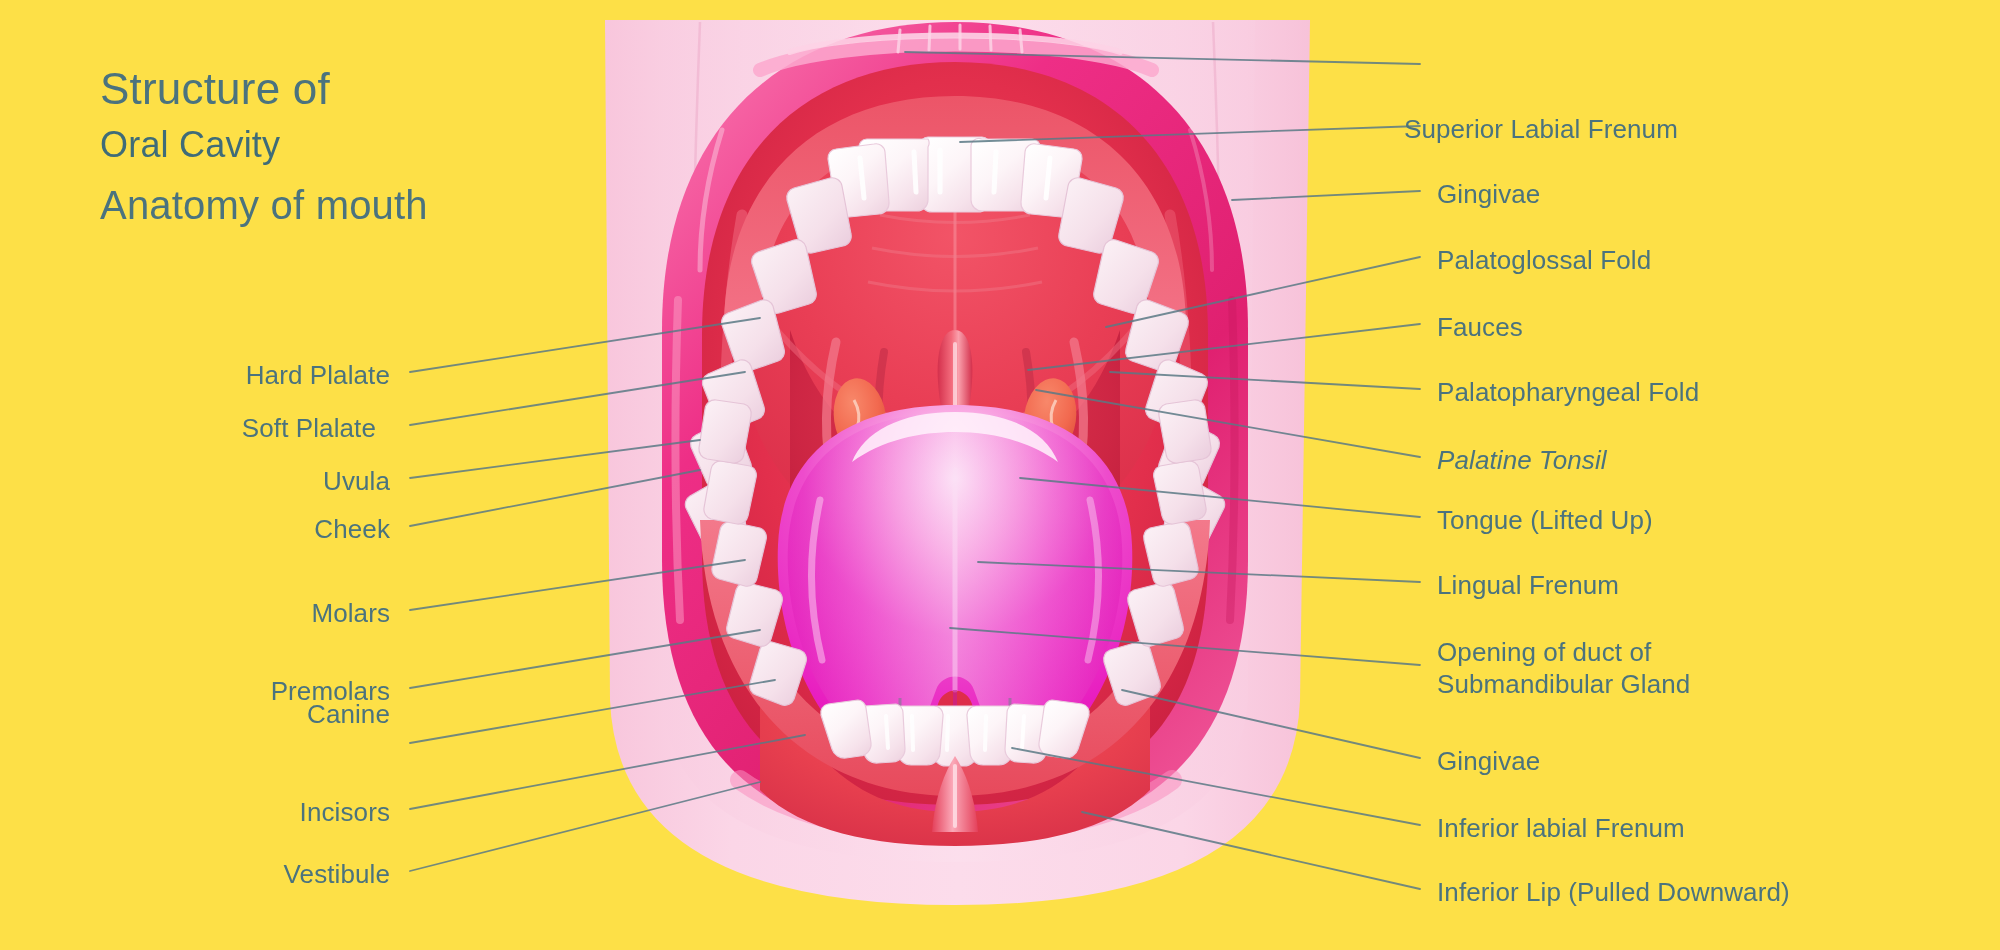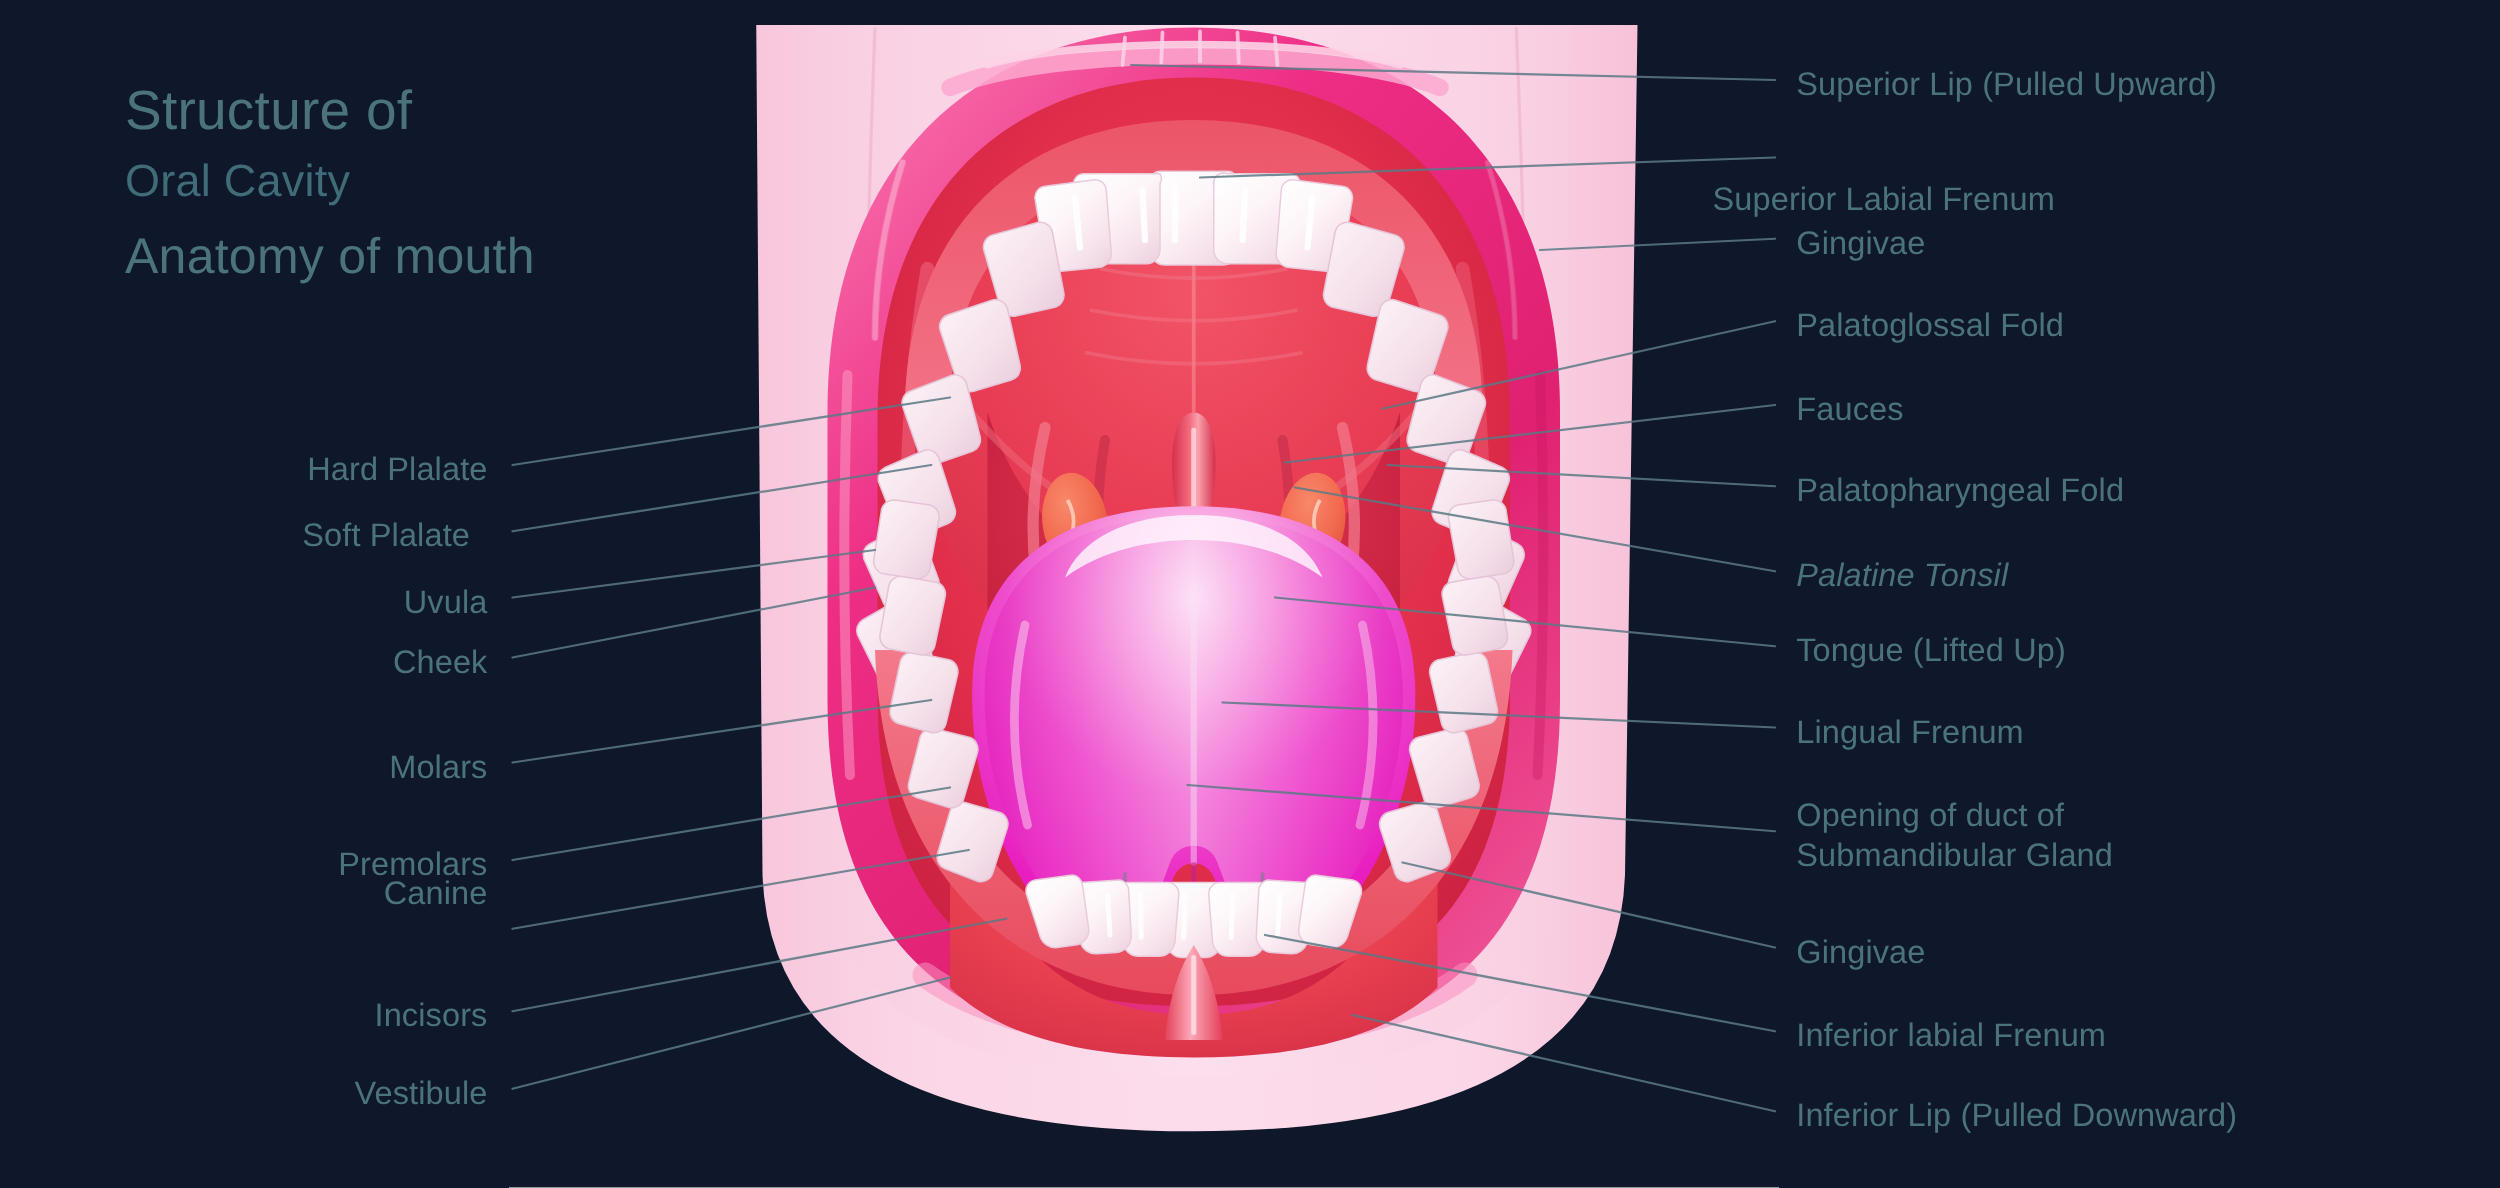--- a/index.html
+++ b/index.html
@@ -13,21 +13,21 @@
     overflow: hidden;
     font-family: "Liberation Sans", sans-serif;
     position: relative;
   }
 
   #stage {
     position: absolute;
     left: 0; top: 0;
     width: 2000px;
     height: 950px;
-    background: #0f172a;
+    background: #fde047;
   }
 
   
   #title-block {
     position: absolute;
     left: 100px;
     top: 62px;
     color: #46707B;
     user-select: none;
   }
@@ -503,22 +503,21 @@
   <div class="label left" style="left:390px; top:375px;">Hard Plalate</div>
   <div class="label left" style="left:376px; top:428px;">Soft Plalate</div>
   <div class="label left" style="left:390px; top:481px;">Uvula</div>
   <div class="label left" style="left:390px; top:529px;">Cheek</div>
   <div class="label left" style="left:390px; top:613px;">Molars</div>
   <div class="label left" style="left:390px; top:691px;">Premolars</div>
   <div class="label left" style="left:390px; top:702px;margin-top:12px;">Canine</div>
   <div class="label left" style="left:390px; top:812px;">Incisors</div>
   <div class="label left" style="left:390px; top:874px;">Vestibule</div>
 
-  <div class="label right" style="left:1437px; top:67px;">Superior Lip (Pulled Upward)</div>
-  <div class="label right" style="left:1370px; top:129px;margin-top:30px;">Superior Labial Frenum</div>
+  <div class="label right" style="left:1404px; top:129px;">Superior Labial Frenum</div>
   <div class="label right" style="left:1437px; top:194px;">Gingivae</div>
   <div class="label right" style="left:1437px; top:260px;">Palatoglossal Fold</div>
   <div class="label right" style="left:1437px; top:327px;">Fauces</div>
   <div class="label right" style="left:1437px; top:392px;">Palatopharyngeal Fold</div>
   <div class="label right" style="left:1437px; top:460px;font-style:italic;">Palatine Tonsil</div>
   <div class="label right" style="left:1437px; top:520px;">Tongue (Lifted Up)</div>
   <div class="label right" style="left:1437px; top:585px;">Lingual Frenum</div>
   <div class="label right" style="left:1437px; top:668px;">Opening of duct of
 Submandibular Gland</div>
   <div class="label right" style="left:1437px; top:761px;">Gingivae</div>

